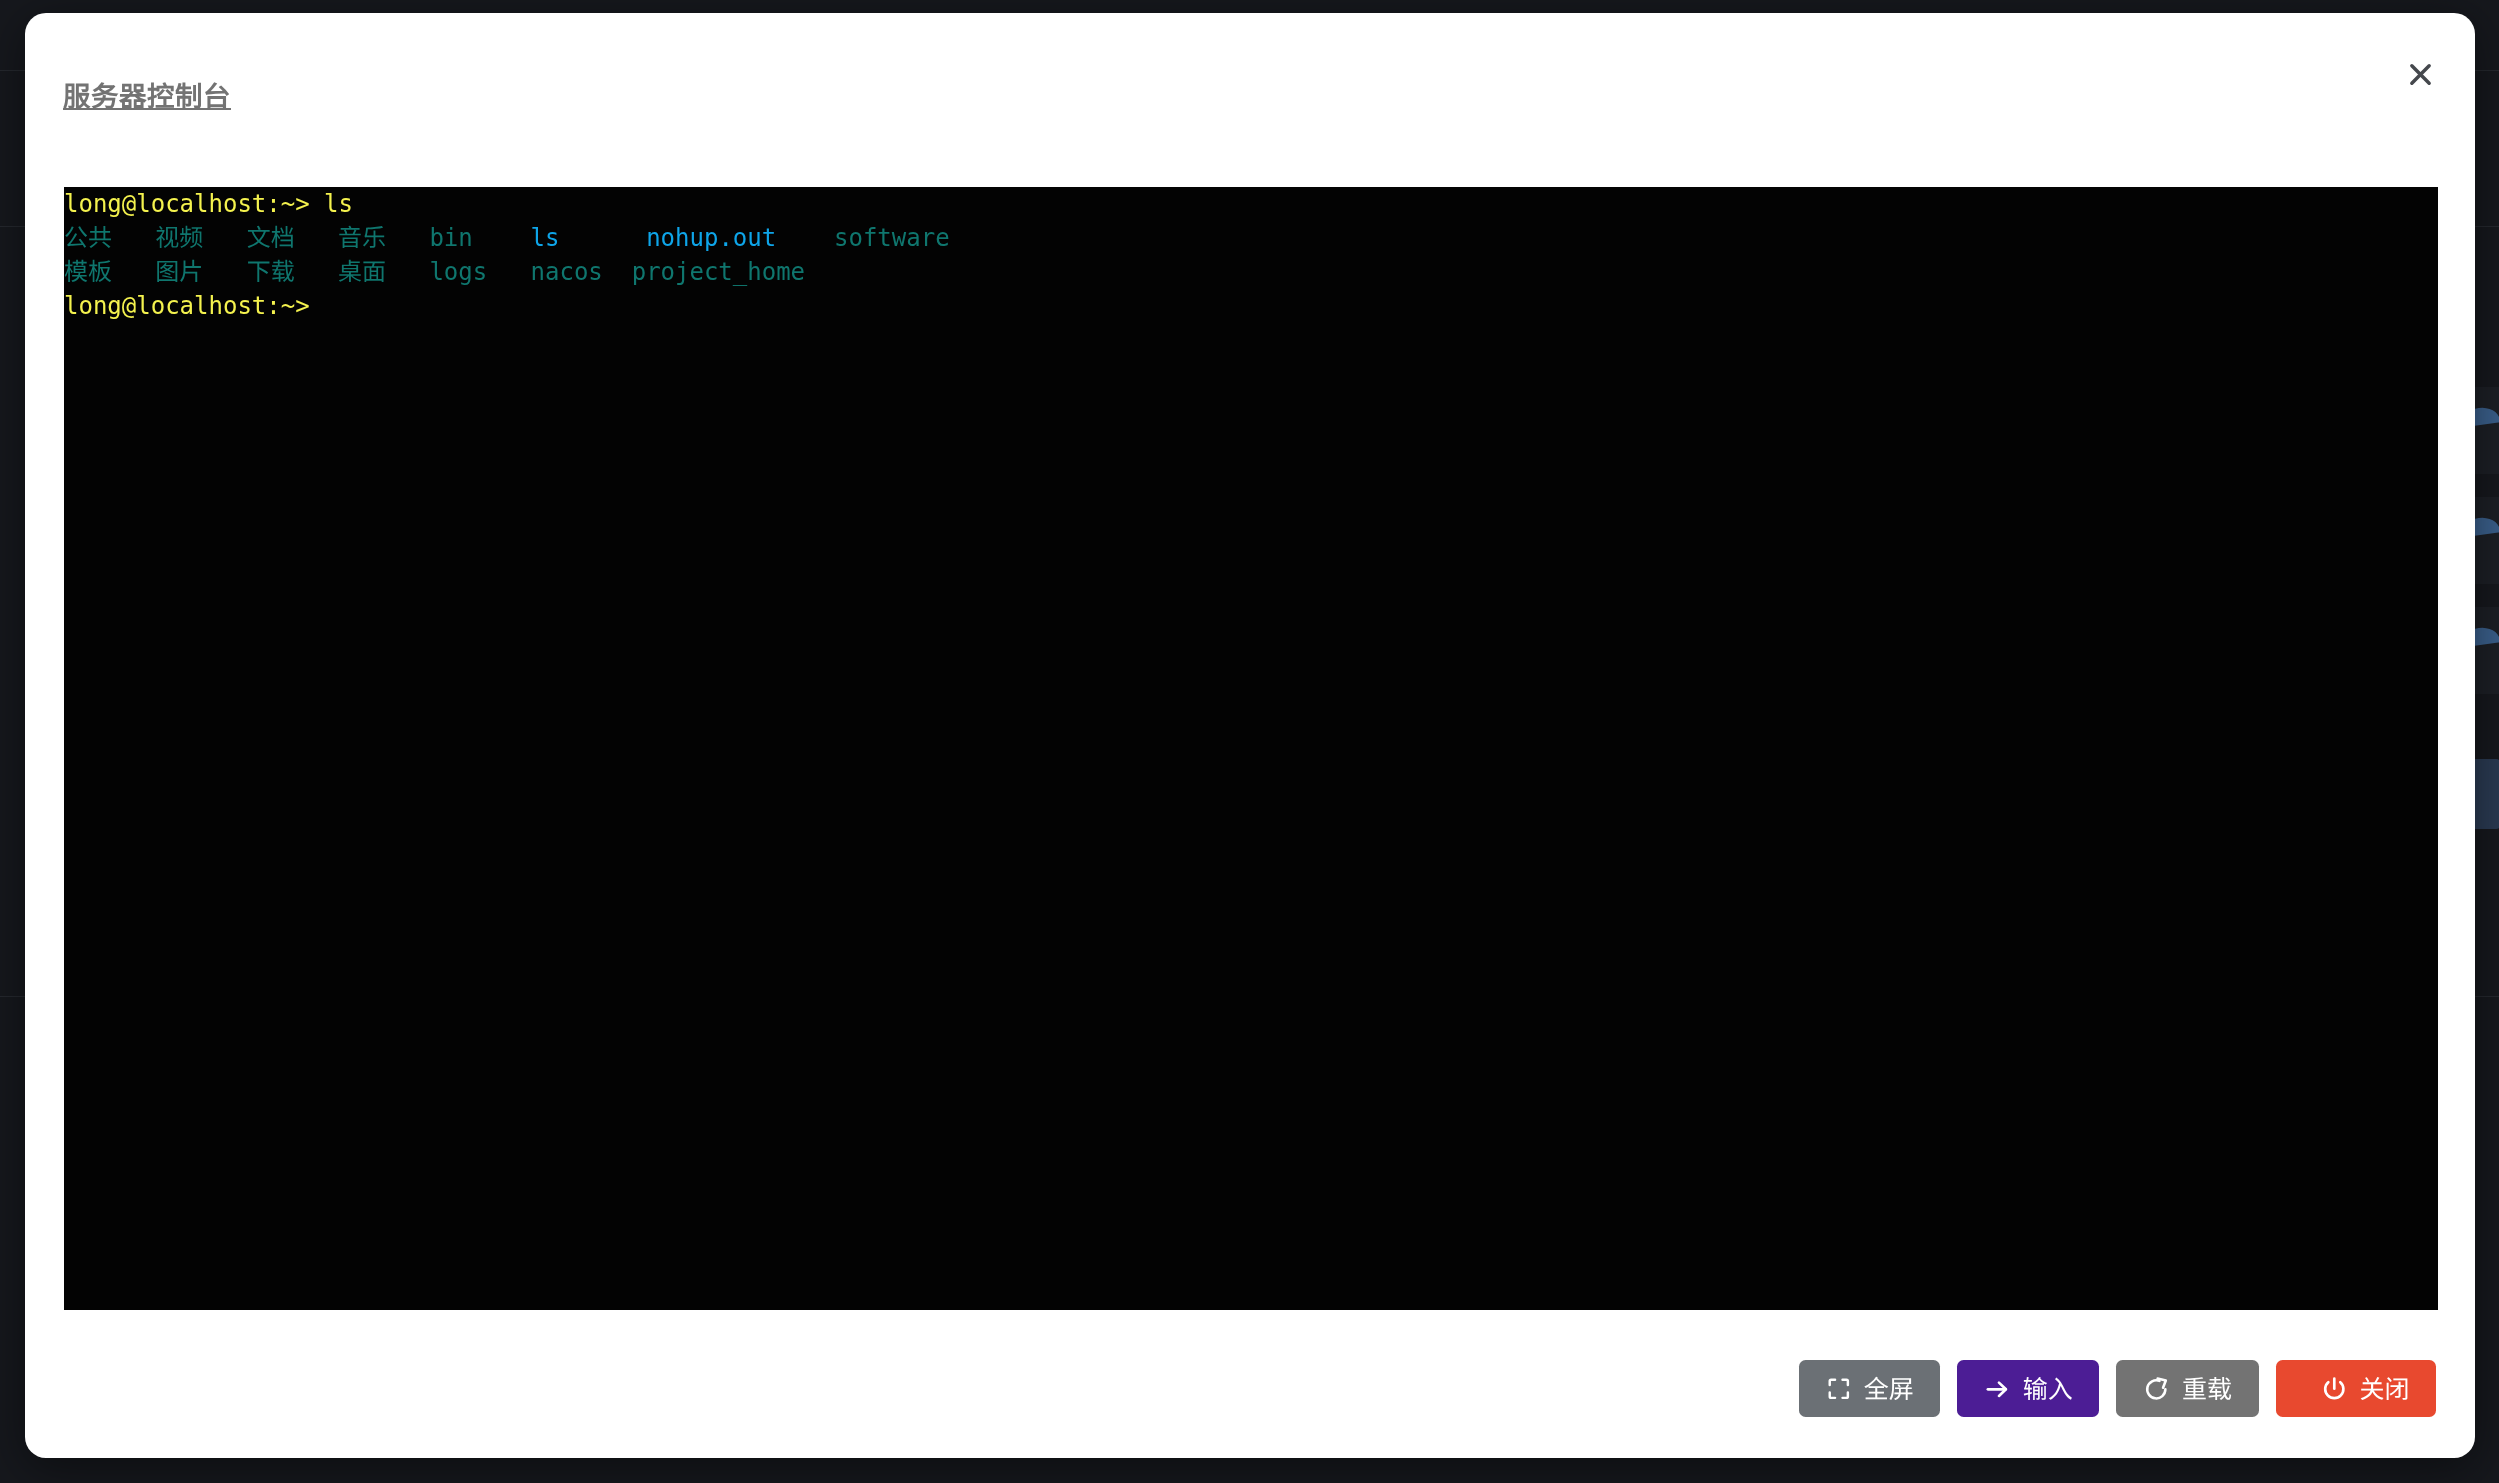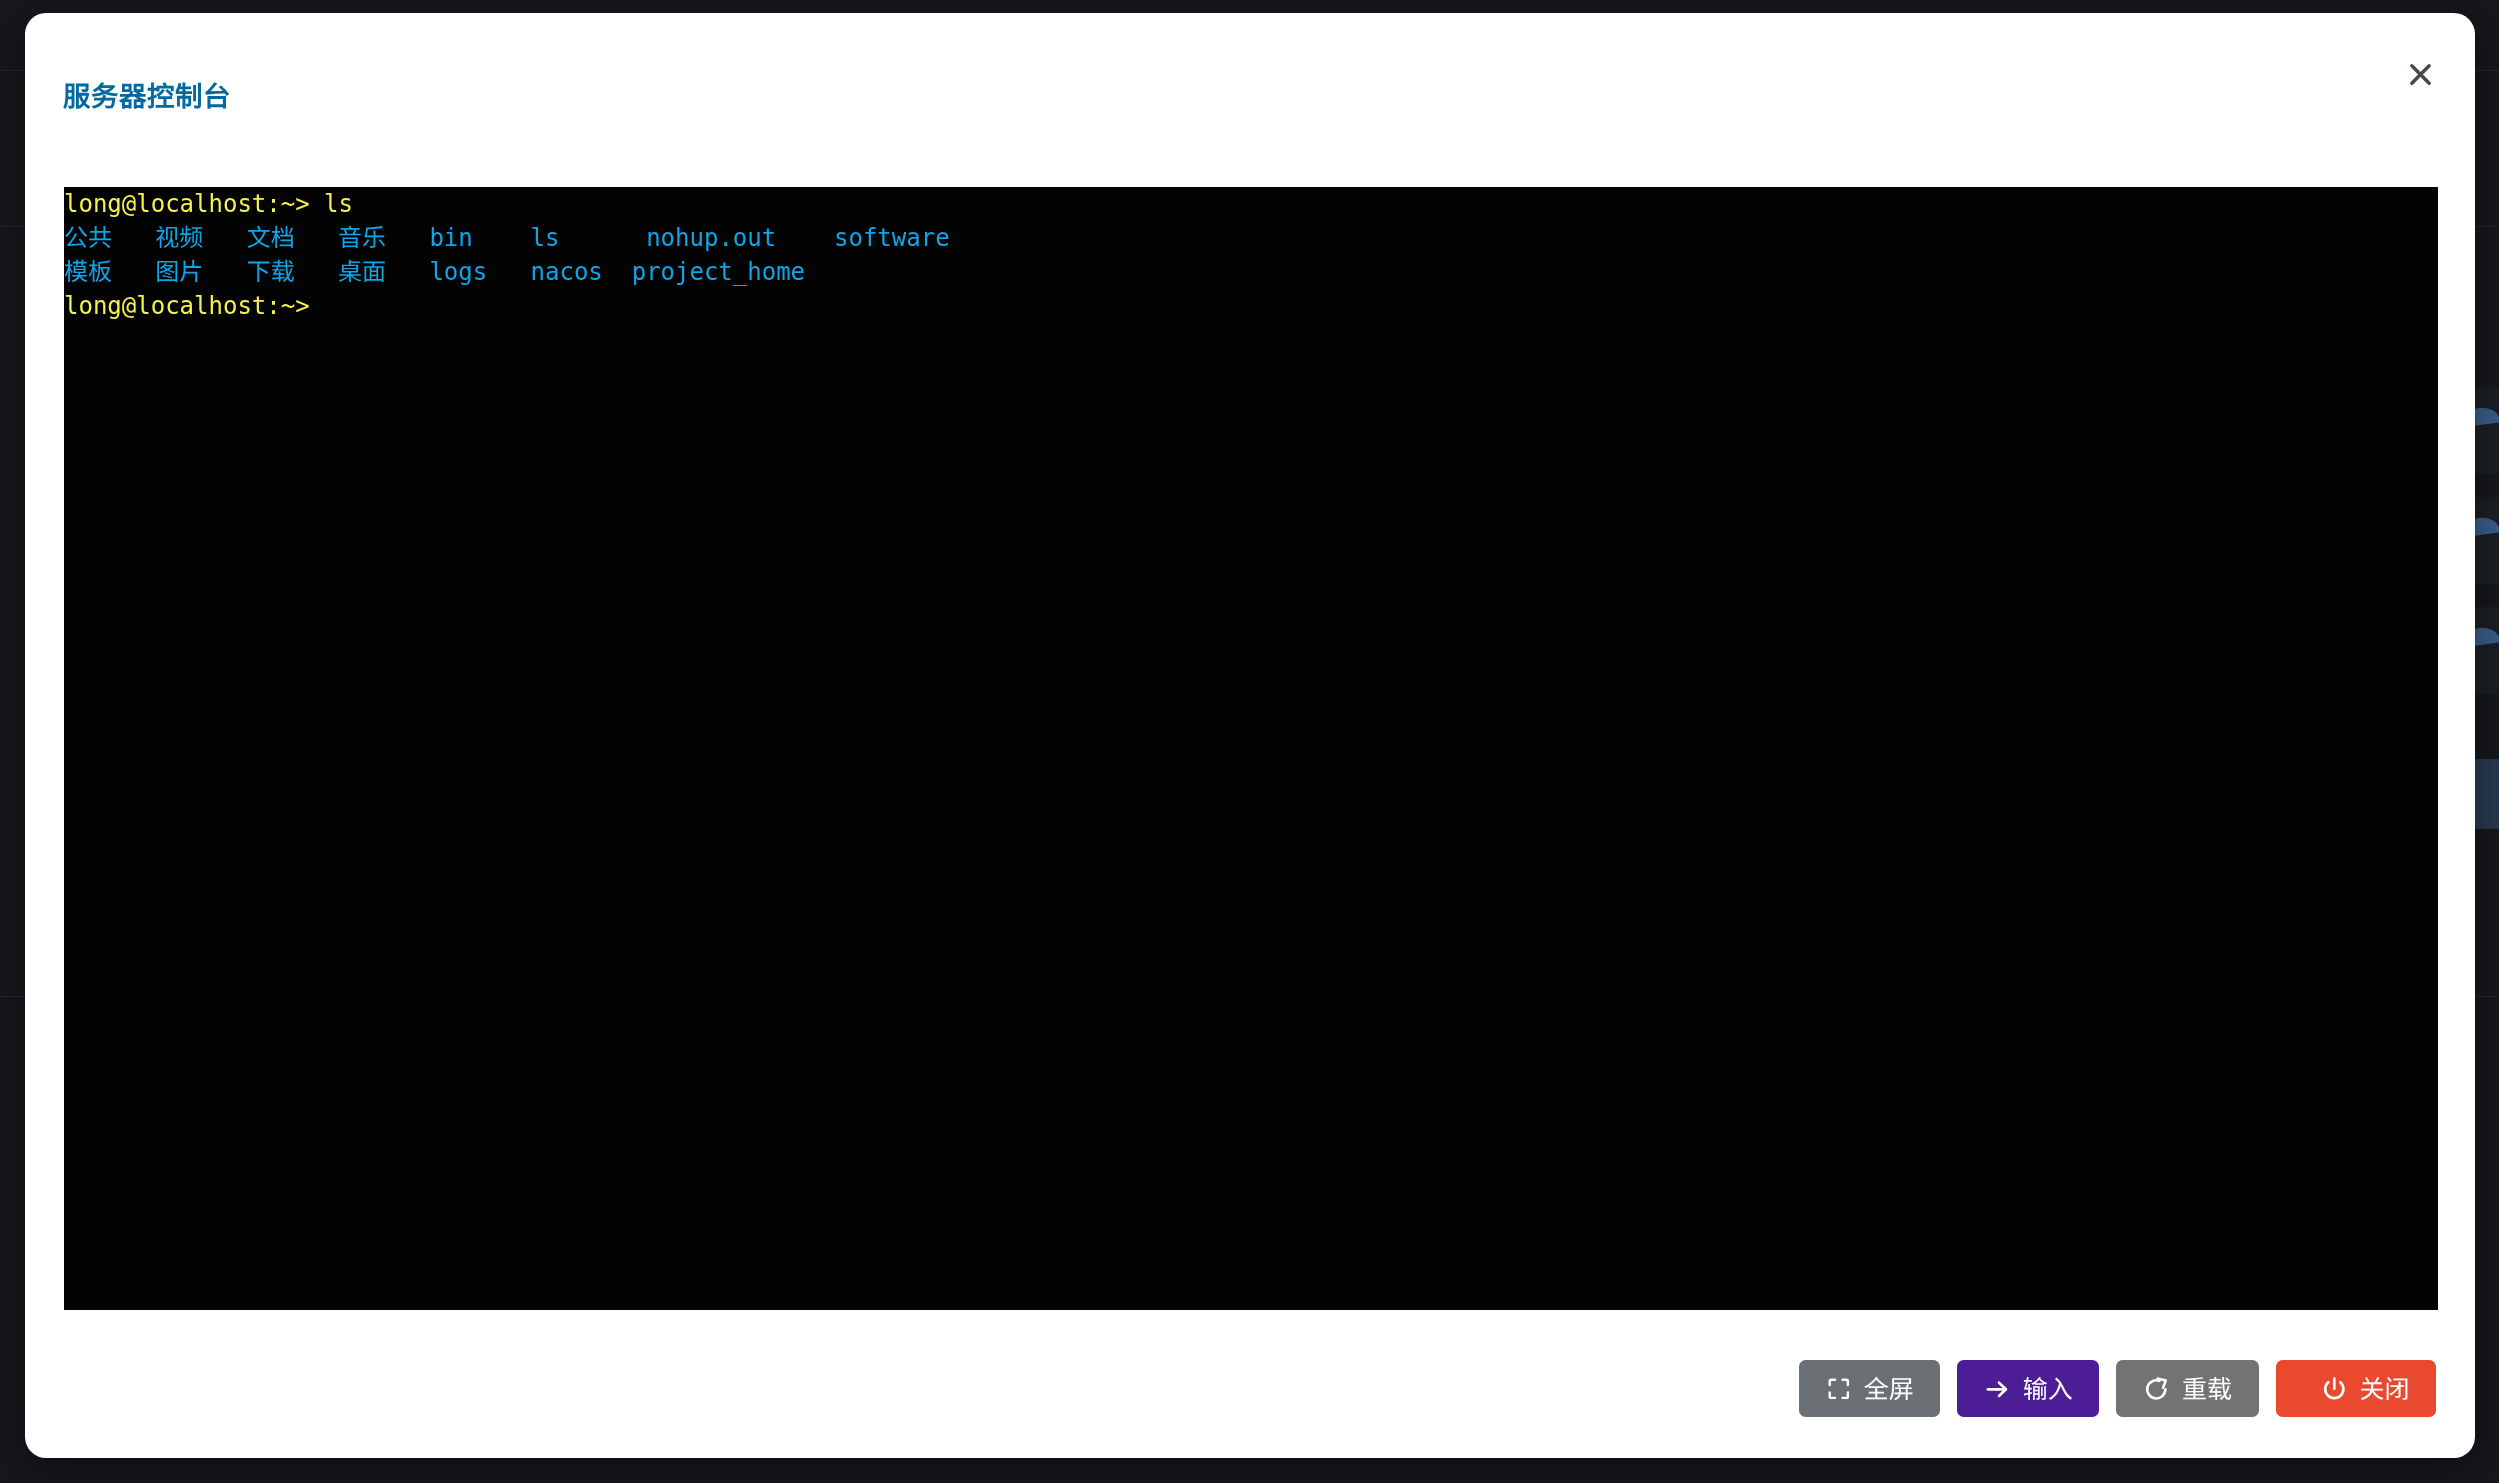--- a/index.html
+++ b/index.html
@@ -108,21 +108,21 @@
     font-family: "DejaVu Sans Mono", "Liberation Mono", monospace;
     font-size: 24px;
     line-height: 34px;
     white-space: pre;
     letter-spacing: 0px;
     padding: 0;
     margin: 0;
   }
   .t-line { white-space: pre; display: block; height: 34px; }
   .c-prompt { color: #f4f24e; }
-  .c-dir    { color: #0ea5e9; }
+  .c-dir    { color: #0f766e; }
   .c-file   { color: #0ea5e9; }
 
   
   #modal-footer {
     position: absolute;
     left: 0;
     right: 0;
     bottom: 0;
     height: 148px;
   }
@@ -167,21 +167,21 @@
 
   <div class="bg-card" style="left:2448px; top:387px; width:114px; height:87px;"></div>
   <div class="bg-card" style="left:2448px; top:497px; width:114px; height:87px;"></div>
   <div class="bg-card" style="left:2448px; top:607px; width:114px; height:87px;"></div>
   <div class="bg-accent" style="left:2443px; top:759px; width:57px; height:70px;"></div>
 </div>
 
 <section id="modal" style="background: rgb(255, 255, 255);">
 
   <header id="modal-header">
-    <h1 id="dialog-title" style="color: #0369a1;">服务器控制台</h1>
+    <h1 id="dialog-title" style="color: #737373; text-decoration: underline;">服务器控制台</h1>
 
     <button id="close-x" aria-label="close">
       <svg width="25" height="25" viewBox="0 0 26 26" aria-hidden="true">
         <path d="M4 4 L22 22 M22 4 L4 22" stroke="#45484d" stroke-width="3.6" stroke-linecap="round" fill="none"></path>
       </svg>
     </button>
   </header>
 
   <div id="terminal" style="background: rgb(3, 3, 3);">
     <pre id="term-lines"><span class="t-line"><span class="c-prompt">long@localhost:~&gt; ls</span></span><span class="t-line"><span class="c-dir">公共   视频   文档   音乐   </span><span class="c-dir">bin    </span><span class="c-file">ls      </span><span class="c-file">nohup.out    </span><span class="c-dir">software</span></span><span class="t-line"><span class="c-dir">模板   图片   下载   桌面   logs   nacos  project_home</span></span><span class="t-line"><span class="c-prompt">long@localhost:~&gt;</span></span></pre>

